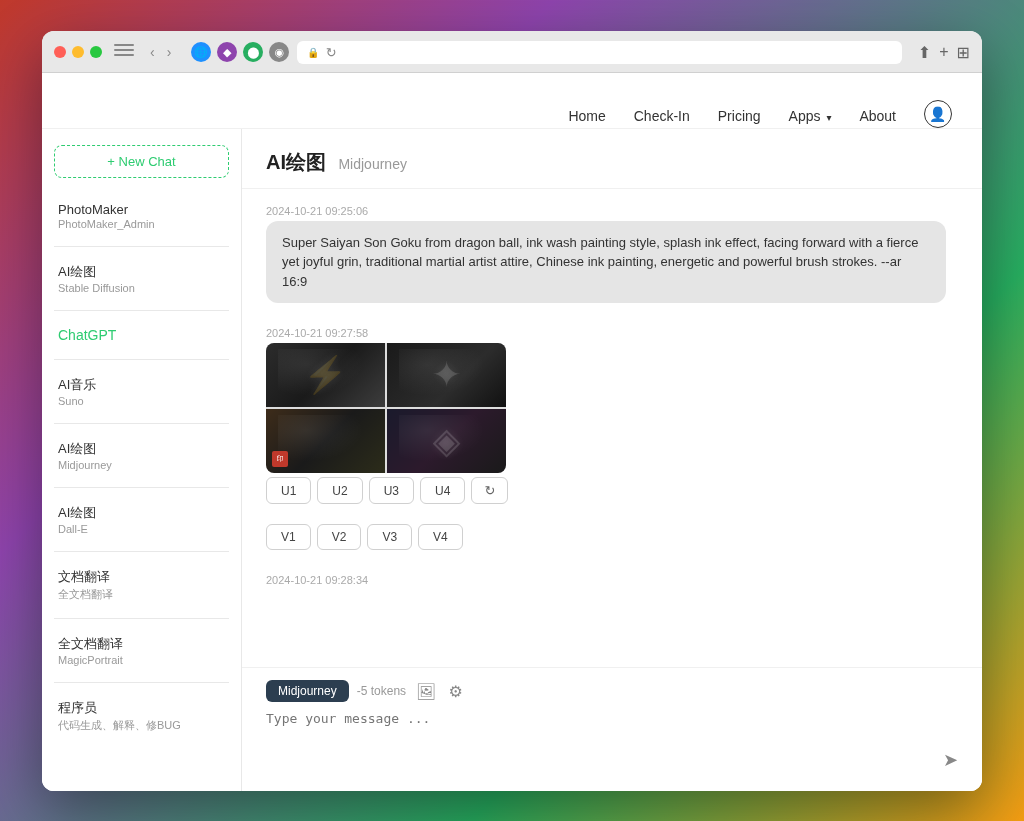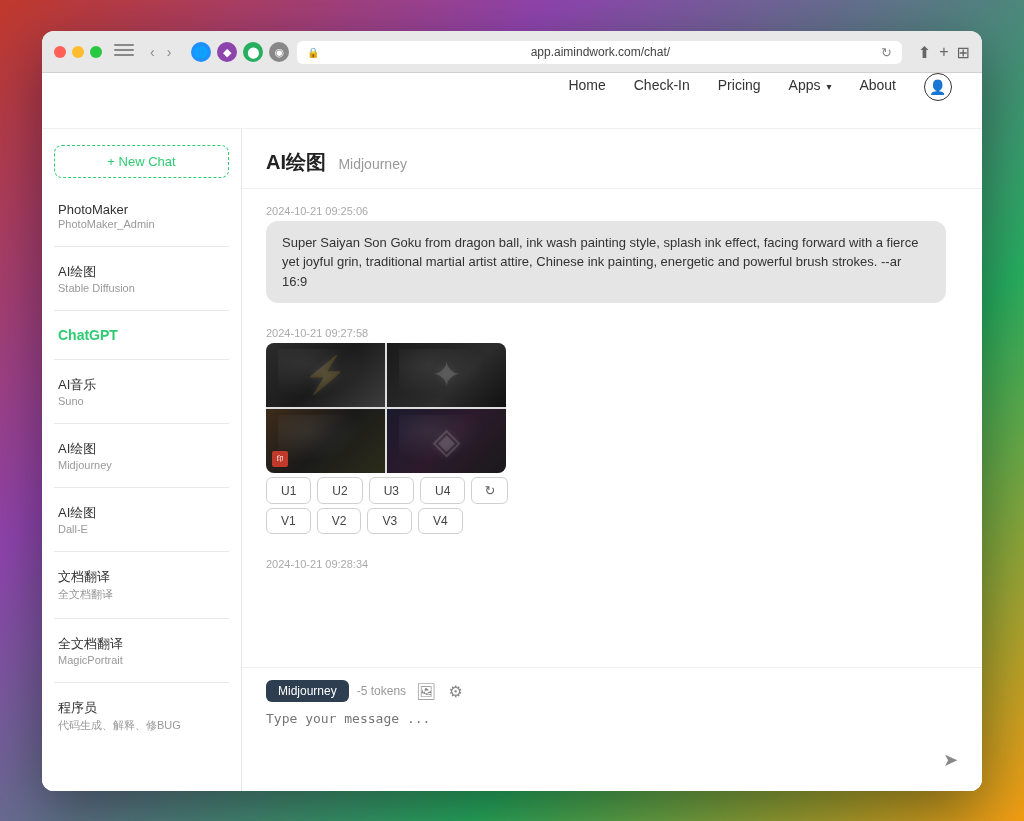--- a/index.html
+++ b/index.html
@@ -77,21 +77,21 @@
     .site-content {
       background: white;
       flex: 1;
       display: flex;
       flex-direction: column;
     }
     
     .site-nav {
       display: flex;
       justify-content: flex-end;
-      align-items: flex-start;
+      align-items: flex-end;
       padding: 0 30px;
       height: 56px;
       border-bottom: 1px solid #f0f0f0;
       gap: 28px;
     }
     .nav-link {
       font-size: 14px;
       color: #333;
       text-decoration: none;
       cursor: pointer;
@@ -144,21 +144,21 @@
       color: #333;
       font-weight: 500;
     }
     .sidebar-item-subtitle {
       font-size: 11px;
       color: #999;
       margin-top: 1px;
     }
     .sidebar-special {
       font-size: 14px;
-      font-weight: 700;
+      font-weight: 400;
       color: #2ecc71;
       padding: 8px 4px;
       cursor: pointer;
     }
 
     
     .chat-area {
       flex: 1;
       display: flex;
       flex-direction: column;
@@ -353,21 +353,20 @@
       <button class="nav-btn">›</button>
     </div>
     <div class="browser-icons-left">
       <div class="browser-icon icon-blue">🌐</div>
       <div class="browser-icon icon-purple">◆</div>
       <div class="browser-icon icon-green">⬤</div>
       <div class="browser-icon icon-gray">◉</div>
     </div>
     <div class="address-bar-wrap">
       <span class="lock-icon">🔒</span>
-      <span class="address-text">app.aimindwork.com/chat/</span>
       <span style="color:#888;font-size:13px;">↻</span>
     </div>
     <div class="browser-actions">
       <button class="browser-action-btn">⬆</button>
       <button class="browser-action-btn">+</button>
       <button class="browser-action-btn">⊞</button>
     </div>
   </div>
 
   <div class="site-content">
@@ -475,21 +474,21 @@
             </div>
 
             <div class="action-buttons-row">
               <button class="action-btn">U1</button>
               <button class="action-btn">U2</button>
               <button class="action-btn">U3</button>
               <button class="action-btn">U4</button>
               <button class="action-btn-refresh">↻</button>
             </div>
 
-            <div class="action-buttons-row" style="margin-top:4px;">
+            <div class="action-buttons-row" style="margin-top:20px;">
               <button class="action-btn">V1</button>
               <button class="action-btn">V2</button>
               <button class="action-btn">V3</button>
               <button class="action-btn">V4</button>
             </div>
           </div>
 
           <div>
             <div class="timestamp">2024-10-21 09:28:34</div>
           </div>

